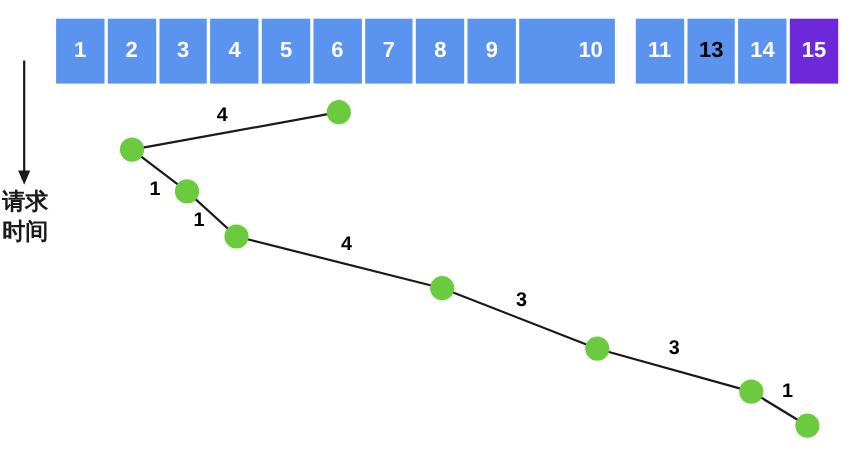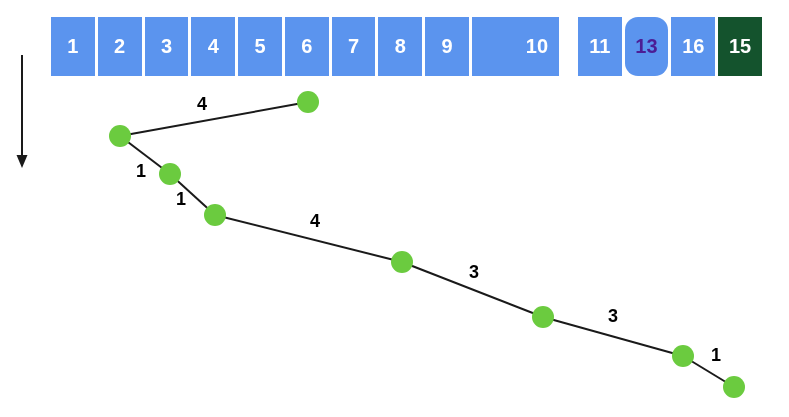--- a/index.html
+++ b/index.html
@@ -61,23 +61,23 @@
       <div class="block-cell" style="background: rgb(91, 148, 238); color: rgb(255, 255, 255);">2</div>
       <div class="block-cell" style="background: rgb(91, 148, 238); color: rgb(255, 255, 255);">3</div>
       <div class="block-cell" style="background: rgb(91, 148, 238); color: rgb(255, 255, 255);">4</div>
       <div class="block-cell" style="background: rgb(91, 148, 238); color: rgb(255, 255, 255);">5</div>
       <div class="block-cell" style="background: rgb(91, 148, 238); color: rgb(255, 255, 255);">6</div>
       <div class="block-cell" style="background: rgb(91, 148, 238); color: rgb(255, 255, 255);">7</div>
       <div class="block-cell" style="background: rgb(91, 148, 238); color: rgb(255, 255, 255);">8</div>
       <div class="block-cell" style="background: rgb(91, 148, 238); color: rgb(255, 255, 255);">9</div>
       <div class="block-cell" style="background: rgb(91, 148, 238); color: rgb(255, 255, 255); padding-left: 43px;">10</div>
       <div class="block-cell" style="background: rgb(91, 148, 238); color: rgb(255, 255, 255); margin-left: 16px;">11</div>
-      <div class="block-cell" style="background: rgb(91, 148, 238); color: #4c1d95; border-radius: 13px;">13</div>
-      <div class="block-cell" style="background: rgb(91, 148, 238); color: rgb(255, 255, 255);">16</div>
-      <div class="block-cell" style="background: #14532d; color: rgb(255, 255, 255);">15</div>
+      <div class="block-cell" style="background: rgb(91, 148, 238); color: #000000;">13</div>
+      <div class="block-cell" style="background: rgb(91, 148, 238); color: rgb(255, 255, 255);">14</div>
+      <div class="block-cell" style="background: #6d28d9; color: rgb(255, 255, 255);">15</div>
     </div>
 
   <svg class="graph-svg" viewBox="0 0 789 417" xmlns="http://www.w3.org/2000/svg">
       <line x1="308" y1="102" x2="120" y2="136" stroke="#1A1A1A" stroke-width="2"></line>
       <line x1="120" y1="136" x2="170" y2="174" stroke="#1A1A1A" stroke-width="2"></line>
       <line x1="170" y1="174" x2="215" y2="215" stroke="#1A1A1A" stroke-width="2"></line>
       <line x1="215" y1="215" x2="402" y2="262" stroke="#1A1A1A" stroke-width="2"></line>
       <line x1="402" y1="262" x2="543" y2="317" stroke="#1A1A1A" stroke-width="2"></line>
       <line x1="543" y1="317" x2="683" y2="356" stroke="#1A1A1A" stroke-width="2"></line>
       <line x1="683" y1="356" x2="734" y2="387" stroke="#1A1A1A" stroke-width="2"></line>
@@ -96,14 +96,18 @@
       <circle cx="543" cy="317" r="11" fill="#6BCB3F"></circle>
       <circle cx="683" cy="356" r="11" fill="#6BCB3F"></circle>
       <circle cx="734" cy="387" r="11" fill="#6BCB3F"></circle>
     </svg>
 
   <svg class="time-axis" width="46" height="120" viewBox="0 0 46 120" xmlns="http://www.w3.org/2000/svg">
     <line x1="22" y1="3" x2="22" y2="105" stroke="#1a1a1a" stroke-width="2"></line>
     <polygon points="16.5,103 27.5,103 22,116" fill="#1a1a1a"></polygon>
   </svg>
 
+  <div class="time-label">
+    <div>请求</div>
+    <div>时间</div>
+  </div>
 
 </div>
 
 </body></html>

